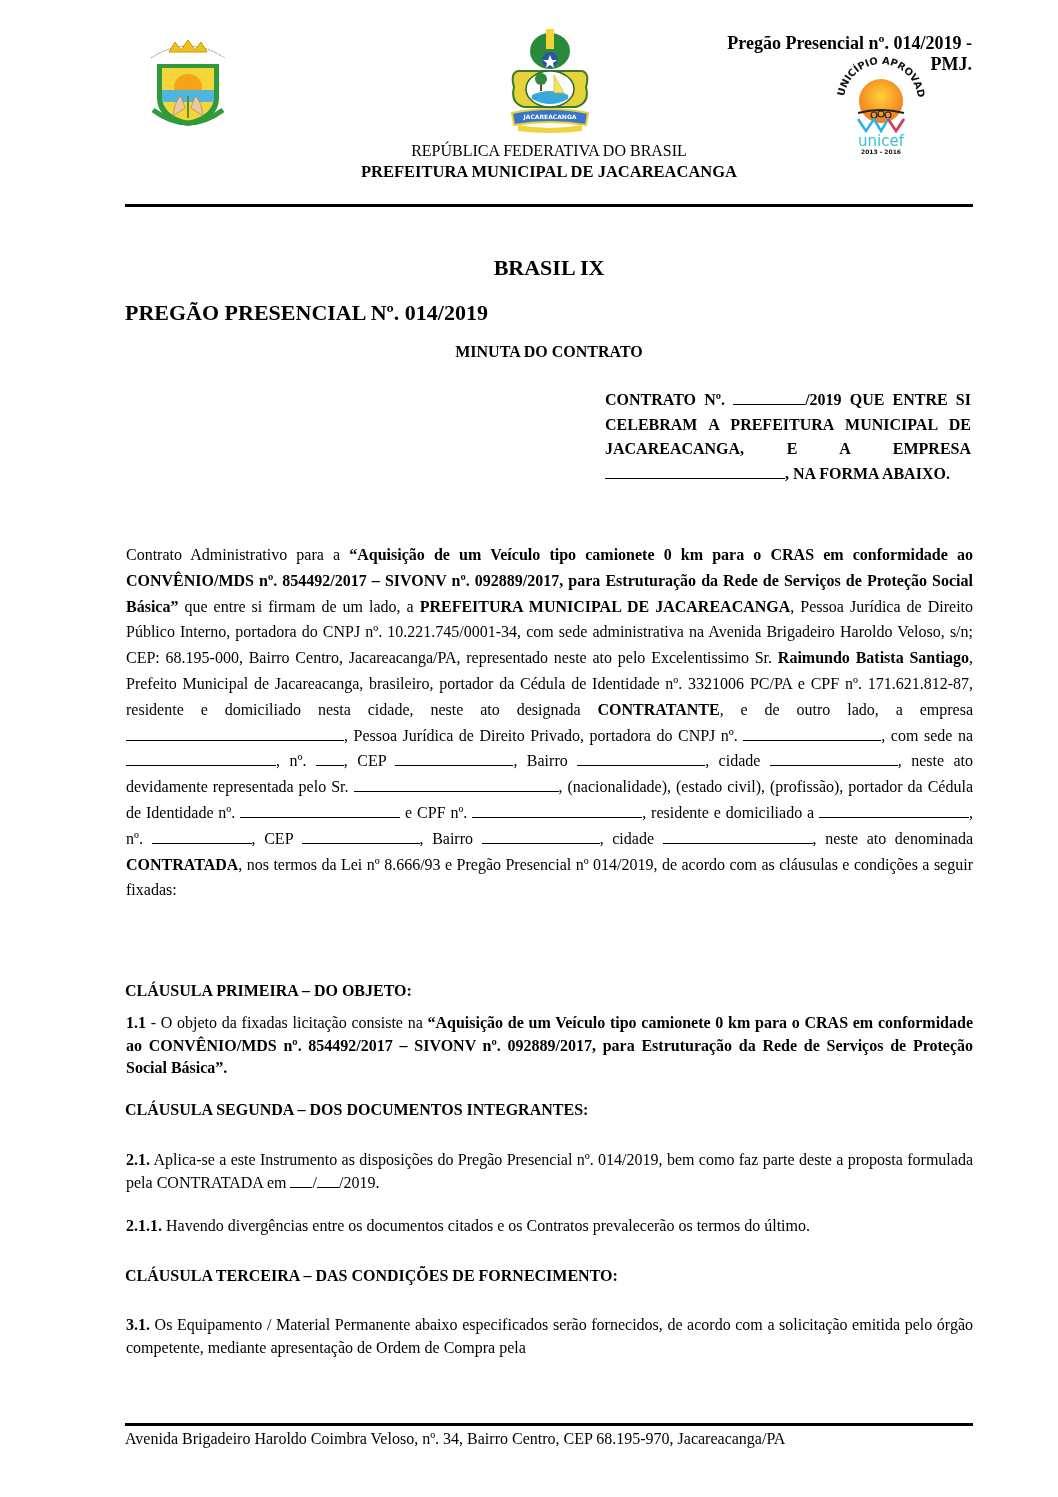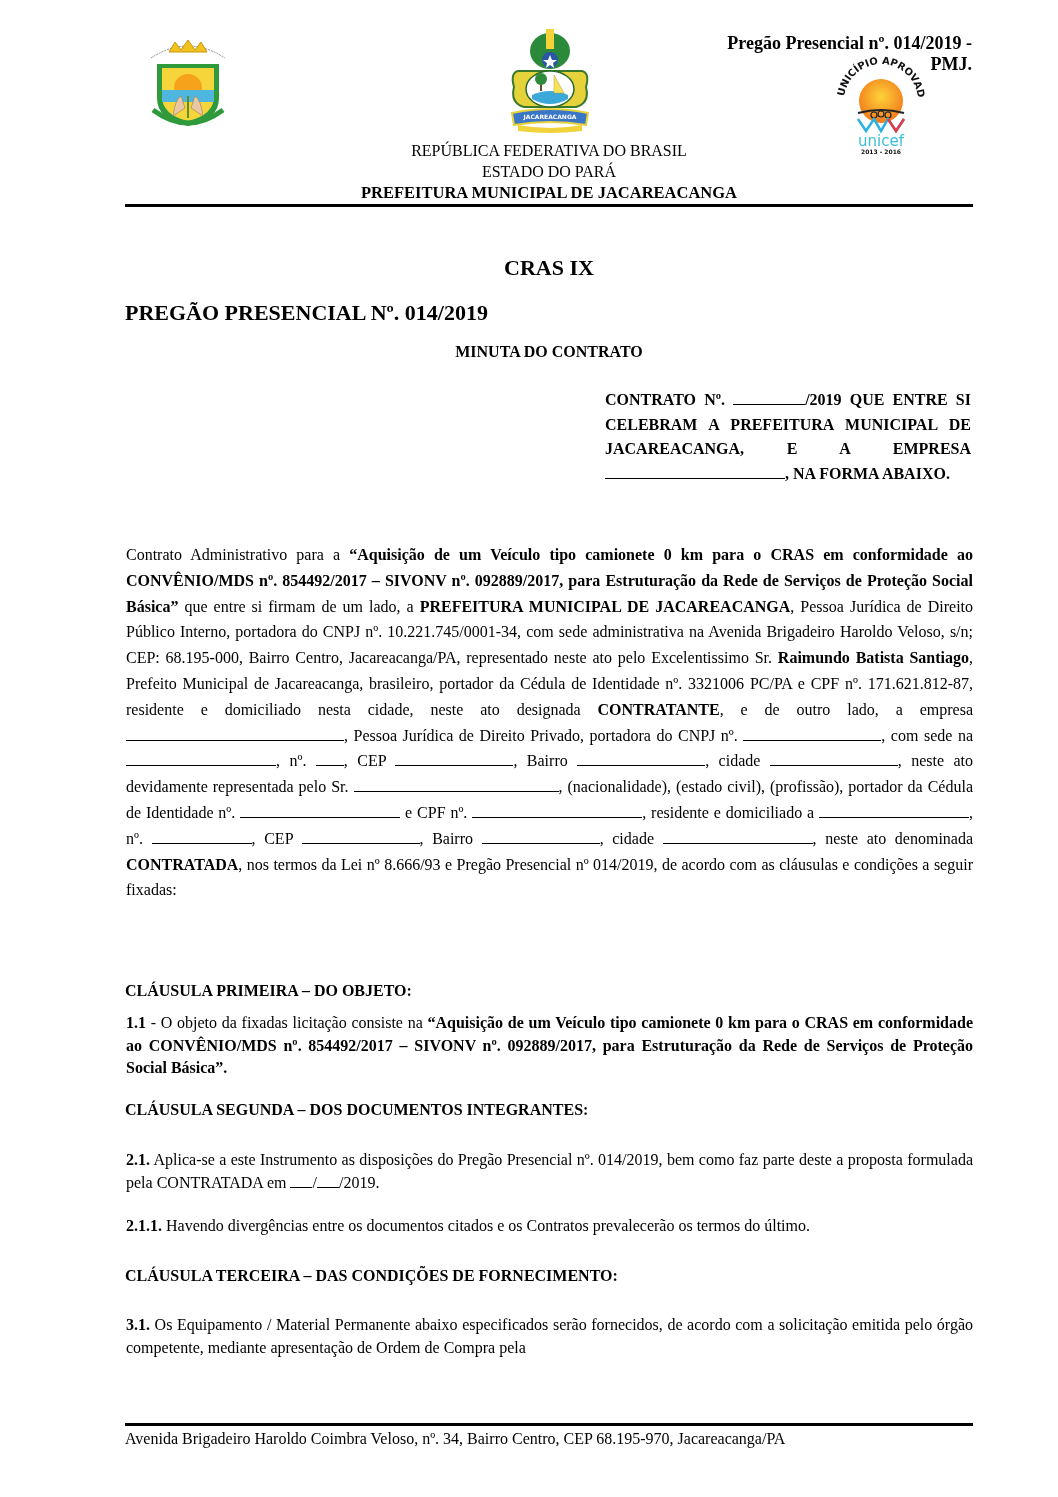--- a/index.html
+++ b/index.html
@@ -86,26 +86,25 @@
   <circle cx="45" cy="59" r="3" fill="none" stroke="#222" stroke-width="1.2"></circle>
   <circle cx="52" cy="60" r="3" fill="none" stroke="#222" stroke-width="1.2"></circle>
   <path d="M22 64 L30 76 L38 64 L45 76 L52 64 L60 76 L68 64" fill="none" stroke="#2ab2e0" stroke-width="2.5"></path>
   <path d="M52 64 L60 76 L68 64" fill="none" stroke="#e23a4a" stroke-width="2.5"></path>
   <text x="45" y="91" font-size="15" fill="#3ac0d8" text-anchor="middle" font-family="DejaVu Sans, sans-serif">unicef</text>
   <text x="45" y="99" font-size="6" fill="#111" text-anchor="middle" font-weight="bold" font-family="DejaVu Sans, sans-serif">2013 - 2016</text>
 </svg>
 
 <div class="abs hdr-lines">
   <div>REPÚBLICA FEDERATIVA DO BRASIL</div>
-  <div>ESTADO DO PARÁ</div>
   <div class="bold">PREFEITURA MUNICIPAL DE JACAREACANGA</div>
 </div>
 <div class="abs rule-top"></div>
 
-<div class="abs anexo">CRAS IX</div>
+<div class="abs anexo">BRASIL IX</div>
 <div class="abs pregao">PREGÃO PRESENCIAL Nº. 014/2019</div>
 <div class="abs minuta">MINUTA DO CONTRATO</div>
 
 <div class="abs contrato-box">
   <span>CONTRATO Nº. </span><span class="blank" style="width:72px"></span><span>/2019 QUE ENTRE SI CELEBRAM A PREFEITURA MUNICIPAL DE JACAREACANGA, E A EMPRESA </span><span class="blank" style="width:180px"></span><span>, NA FORMA ABAIXO.</span>
 </div>
 
 <div class="abs body-text p1">
   <span>Contrato Administrativo para a </span><b>“Aquisição de um Veículo tipo camionete 0 km para o CRAS em conformidade ao CONVÊNIO/MDS nº. 854492/2017 – SIVONV nº. 092889/2017, para Estruturação da Rede de Serviços de Proteção Social Básica”</b><span> que entre si firmam de um lado, a </span><b>PREFEITURA MUNICIPAL DE JACAREACANGA</b><span>, Pessoa Jurídica de Direito Público Interno, portadora do CNPJ nº. 10.221.745/0001-34, com sede administrativa na Avenida Brigadeiro Haroldo Veloso, s/n; CEP: 68.195-000, Bairro Centro, Jacareacanga/PA, representado neste ato pelo Excelentissimo Sr. </span><b>Raimundo Batista Santiago</b><span>, Prefeito Municipal de Jacareacanga, brasileiro, portador da Cédula de Identidade nº. 3321006 PC/PA e CPF nº. 171.621.812-87, residente e domiciliado nesta cidade, neste ato designada </span><b>CONTRATANTE</b><span>, e de outro lado, a empresa </span><span class="blank" style="width:218px"></span><span>, Pessoa Jurídica de Direito Privado, portadora do CNPJ nº. </span><span class="blank" style="width:138px"></span><span>, com sede na </span><span class="blank" style="width:150px"></span><span>, nº. </span><span class="blank" style="width:28px"></span><span>, CEP </span><span class="blank" style="width:118px"></span><span>, Bairro </span><span class="blank" style="width:128px"></span><span>, cidade </span><span class="blank" style="width:128px"></span><span>, neste ato devidamente representada pelo Sr. </span><span class="blank" style="width:205px"></span><span>, (nacionalidade), (estado civil), (profissão), portador da Cédula de Identidade nº. </span><span class="blank" style="width:160px"></span><span> e CPF nº. </span><span class="blank" style="width:170px"></span><span>, residente e domiciliado a </span><span class="blank" style="width:150px"></span><span>, nº. </span><span class="blank" style="width:100px"></span><span>, CEP </span><span class="blank" style="width:118px"></span><span>, Bairro </span><span class="blank" style="width:118px"></span><span>, cidade </span><span class="blank" style="width:150px"></span><span>, neste ato denominada </span><b>CONTRATADA</b><span>, nos termos da Lei nº 8.666/93 e Pregão Presencial nº 014/2019, de acordo com as cláusulas e condições a seguir fixadas:</span>
 </div>

